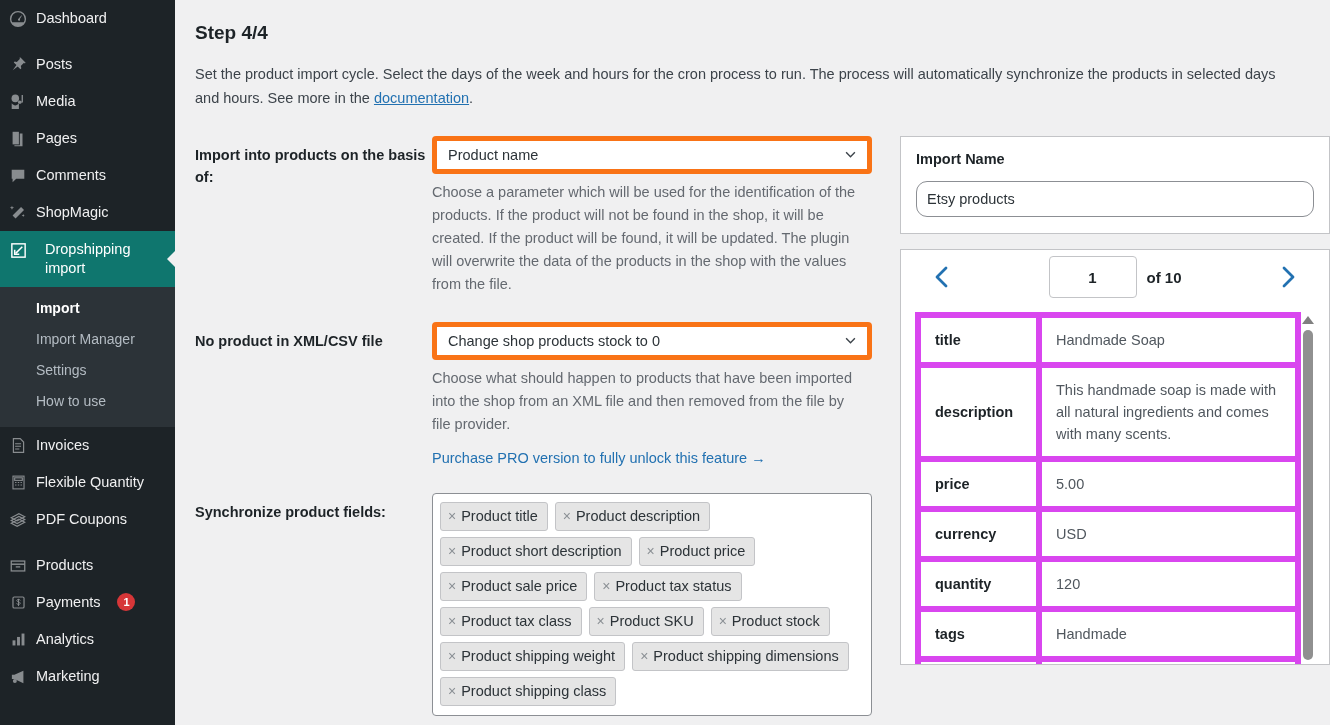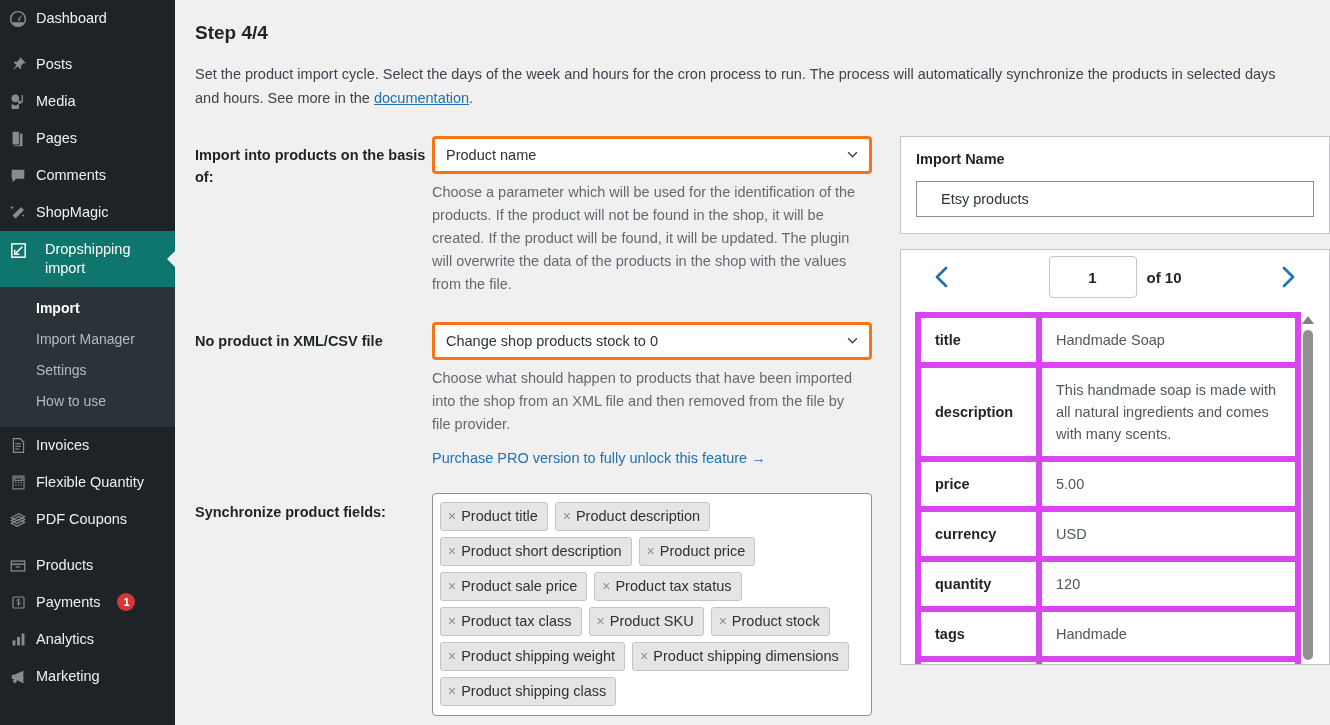--- a/index.html
+++ b/index.html
@@ -105,21 +105,21 @@
     width: 237px; min-width: 237px;
     padding-top: 8px;
     font-size: 14.5px; font-weight: bold; line-height: 22px;
     color: #1d2327;
   }
   .fctl { flex: 1; }
 
   select.wpselect, .wpselect {
     width: 440px; height: 38px;
     background: #fff;
-    border: 3px solid #f97316;
+    border: 5px solid #f97316;
     border-radius: 4px;
     font-size: 14.5px; color: #2c3338;
     padding: 0 30px 0 11px;
     font-family: "Liberation Sans", sans-serif;
     display: flex; align-items: center;
     position: relative;
     cursor: pointer;
   }
   .wpselect .chev {
     position: absolute; right: 11px; top: 50%;
@@ -175,24 +175,24 @@
     margin-bottom: 15px;
   }
   .panel-inner { padding: 14px 15px 16px 15px; }
   .panel-title {
     font-size: 14.5px; font-weight: bold; color: #1d2327;
     margin-bottom: 14px;
   }
   .wpinput {
     width: 100%; height: 36px;
     border: 1px solid #8c8f94;
-    border-radius: 0;
+    border-radius: 11px;
     background: #fff;
     font-size: 14.5px; color: #2c3338;
-    padding: 0 24px;
+    padding: 0 10px;
     font-family: "Liberation Sans", sans-serif;
   }
 
   .pager {
     display: flex; align-items: center;
     padding: 6px 18px 14px 18px;
     gap: 0;
   }
   .pg-arrow {
     width: 46px; height: 40px;

